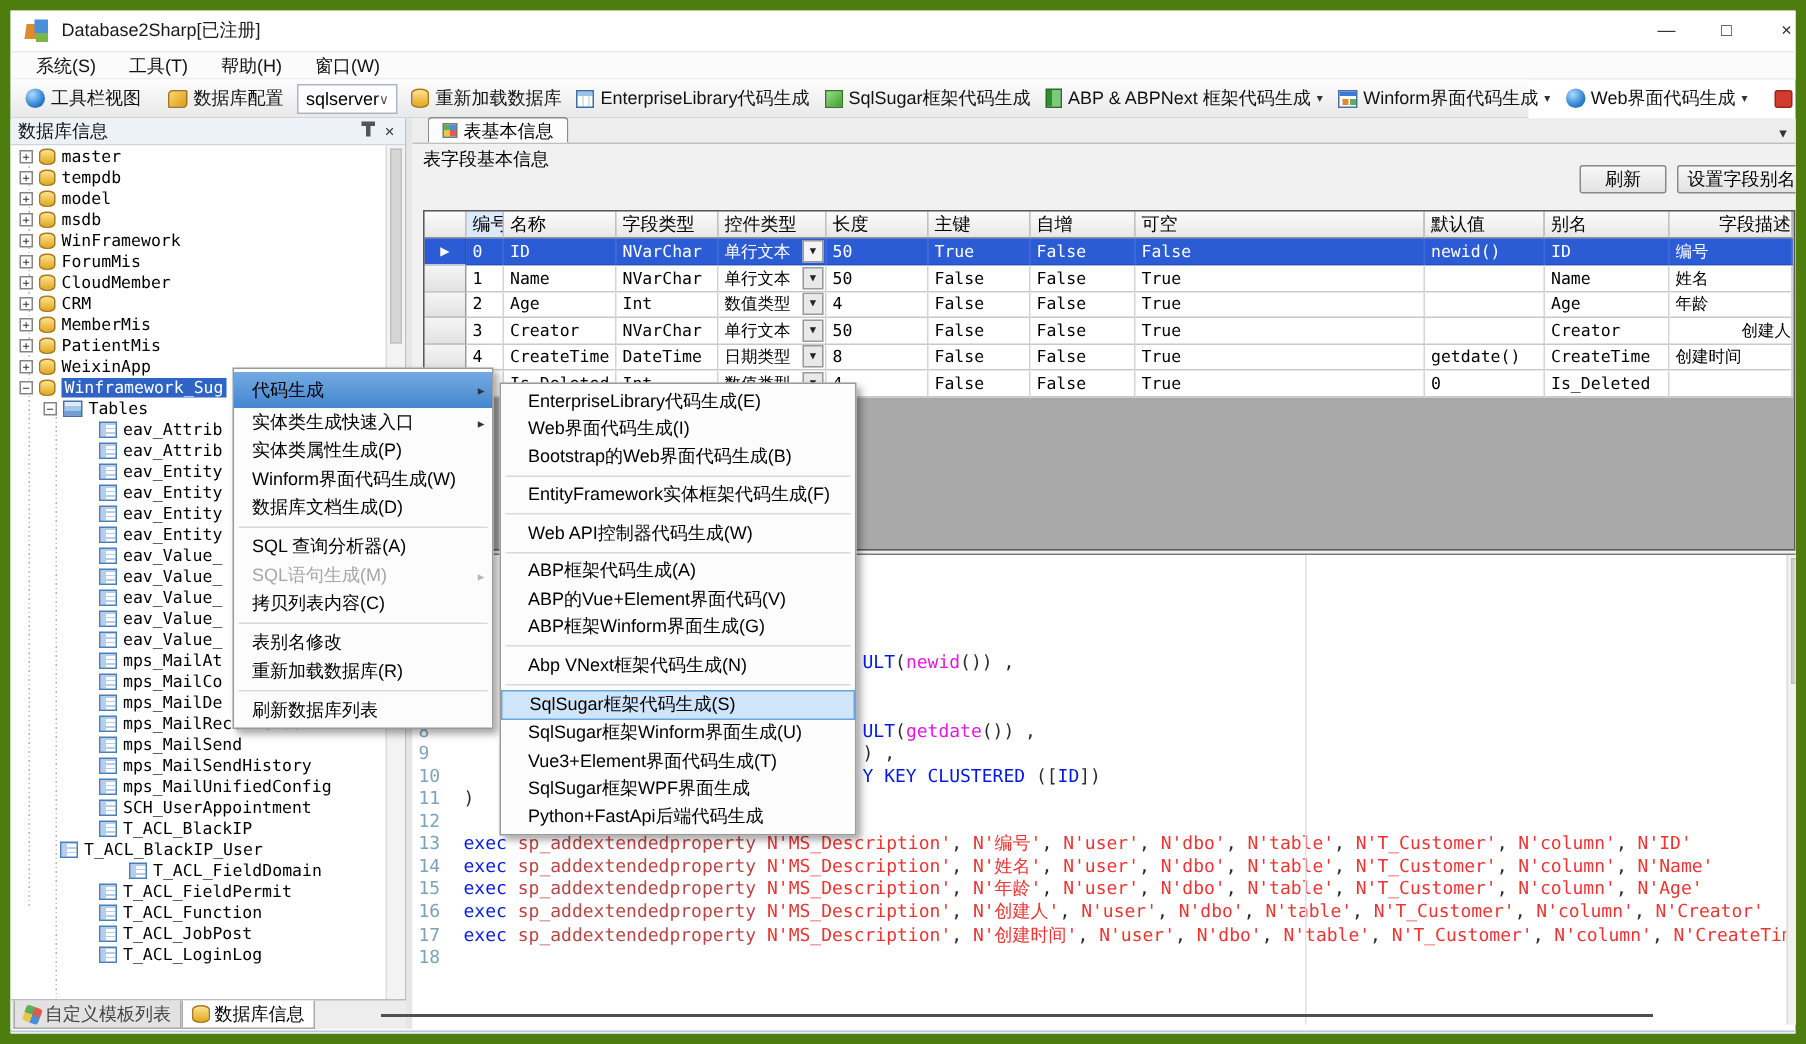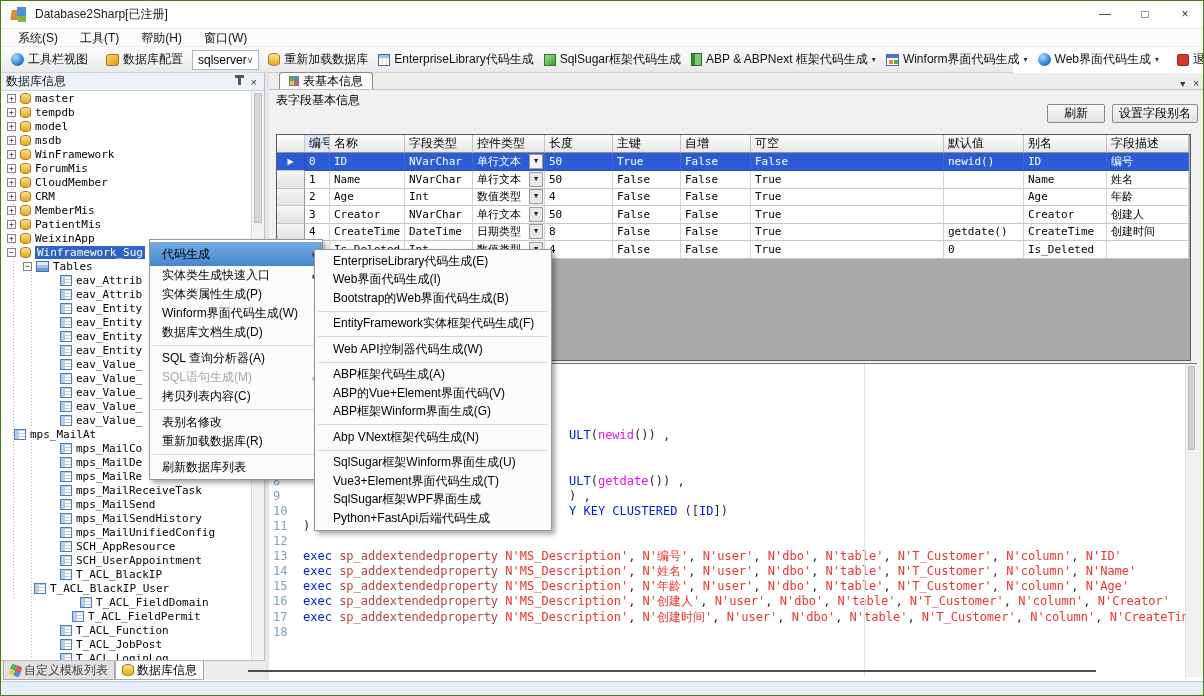--- a/index.html
+++ b/index.html
@@ -1,17 +1,17 @@
 <!DOCTYPE html>
 <html><head>
 <meta charset="utf-8">
 <style>
   * { margin:0; padding:0; box-sizing:border-box; }
   html,body { width:1204px; height:696px; overflow:hidden; font-family:"Liberation Sans",sans-serif; }
-  .app { position:relative; width:1204px; height:696px; background:#fff; border:1px solid #4d7c0f; overflow:hidden; }
+  .app { position:relative; width:1204px; height:696px; background:#fff; border:7px solid #4d7c0f; overflow:hidden; }
 
   
   .titlebar { position:absolute; left:0; top:0; width:1204px; height:28px; background:#fff; border-bottom:1px solid #e8e8e8; display:flex; align-items:center; }
   .app-icon { width:16px; height:16px; margin:0 8px 0 10px; position:relative; }
   .app-icon i { position:absolute; display:block; }
   .app-icon .a1 { left:0; top:3px; width:10px; height:10px; background:#e08a2e; transform:skewX(-8deg); }
   .app-icon .a2 { left:6px; top:0; width:9px; height:9px; background:#4a90d9; }
   .app-icon .a3 { left:7px; top:9px; width:8px; height:6px; background:#7ab648; }
   .title-text { font-size:12px; color:#1a1a1a; }
   .win-btns { margin-left:auto; display:flex; height:28px; }
@@ -106,21 +106,21 @@
   .vsb .thumb { margin:2px 2px; height:84px; background:#d2d2d2; border:1px solid #bdbdbd; }
   .hline { position:absolute; left:247px; top:669px; width:848px; height:2px; background:#4f4f4f; }
 
   
   .splitter { position:absolute; left:264px; top:72px; width:4px; height:607px; background:#e6e6e6; }
   .statusbar { position:absolute; left:0; top:680px; width:1204px; height:16px; background:#e5eefb; border-top:1px solid #b9c9dd; }
 
   
   .menu { position:absolute; background:#fcfcfc; border:1px solid #999; box-shadow:3px 3px 5px rgba(0,0,0,.35); padding:2px 0; z-index:50; }
   .ctx-menu { left:148px; top:238px; width:174px; }
-  .sub-menu { left:313px; top:248px; width:238px; z-index:51; }
+  .sub-menu { left:326px; top:248px; width:238px; z-index:51; }
   .menu-item { height:19px; display:flex; align-items:center; padding:0 8px 0 12px; font-size:12px; color:#000; position:relative; white-space:nowrap; overflow:hidden; }
   .sub-menu .menu-item { height:18.5px; padding-left:18px; }
   .menu-item .arrow { position:absolute; right:5px; font-size:9px; color:#333; }
   .menu-item.disabled { color:#a6a6a6; }
   .menu-item.disabled .arrow { color:#b8b8b8; }
   .menu-item.hl-bar { height:24px; background:linear-gradient(#74aae2,#4586cf); }
   .menu-item.hl-box { background:#cfe6fa; border:1px solid #66a7e3; height:20px; }
   .menu-sep { height:1px; background:#d9d9d9; margin:3px 3px; }
 </style>
 </head>
@@ -317,86 +317,76 @@
         <div class="tree-row" style="padding-left: 46px;">
           <span class="exp-sp"></span>
           <span class="ico-tbl"></span>
           <span class="tlabel">eav_Value_</span>
         </div>
         <div class="tree-row" style="padding-left: 46px;">
           <span class="exp-sp"></span>
           <span class="ico-tbl"></span>
           <span class="tlabel">eav_Value_</span>
         </div>
-        <div class="tree-row" style="">
+        <div class="tree-row" style="padding-left: 46px;">
           <span class="exp-sp"></span>
           <span class="ico-tbl"></span>
           <span class="tlabel">mps_MailAt</span>
         </div>
         <div class="tree-row" style="padding-left: 46px;">
           <span class="exp-sp"></span>
           <span class="ico-tbl"></span>
           <span class="tlabel">mps_MailCo</span>
         </div>
         <div class="tree-row" style="padding-left: 46px;">
           <span class="exp-sp"></span>
           <span class="ico-tbl"></span>
           <span class="tlabel">mps_MailDe</span>
         </div>
         <div class="tree-row" style="padding-left: 46px;">
           <span class="exp-sp"></span>
           <span class="ico-tbl"></span>
-          <span class="tlabel">mps_MailRe</span>
-        </div>
-        <div class="tree-row" style="padding-left: 46px;">
-          <span class="exp-sp"></span>
-          <span class="ico-tbl"></span>
           <span class="tlabel">mps_MailReceiveTask</span>
         </div>
         <div class="tree-row" style="padding-left: 46px;">
           <span class="exp-sp"></span>
           <span class="ico-tbl"></span>
           <span class="tlabel">mps_MailSend</span>
         </div>
         <div class="tree-row" style="padding-left: 46px;">
           <span class="exp-sp"></span>
           <span class="ico-tbl"></span>
           <span class="tlabel">mps_MailSendHistory</span>
         </div>
         <div class="tree-row" style="padding-left: 46px;">
           <span class="exp-sp"></span>
           <span class="ico-tbl"></span>
           <span class="tlabel">mps_MailUnifiedConfig</span>
         </div>
         <div class="tree-row" style="padding-left: 46px;">
           <span class="exp-sp"></span>
           <span class="ico-tbl"></span>
-          <span class="tlabel">SCH_AppResource</span>
-        </div>
-        <div class="tree-row" style="padding-left: 46px;">
-          <span class="exp-sp"></span>
-          <span class="ico-tbl"></span>
           <span class="tlabel">SCH_UserAppointment</span>
         </div>
         <div class="tree-row" style="padding-left: 46px;">
           <span class="exp-sp"></span>
           <span class="ico-tbl"></span>
           <span class="tlabel">T_ACL_BlackIP</span>
         </div>
         <div class="tree-row" style="padding-left: 20px;">
           <span class="exp-sp"></span>
           <span class="ico-tbl"></span>
           <span class="tlabel">T_ACL_BlackIP_User</span>
         </div>
         <div class="tree-row" style="padding-left: 66px;">
           <span class="exp-sp"></span>
           <span class="ico-tbl"></span>
           <span class="tlabel">T_ACL_FieldDomain</span>
         </div>
-        <div class="tree-row" style="padding-left: 58px;">
+        <div class="tree-row" style="padding-left: 46px;">
           <span class="exp-sp"></span>
           <span class="ico-tbl"></span>
           <span class="tlabel">T_ACL_FieldPermit</span>
         </div>
         <div class="tree-row" style="padding-left: 46px;">
           <span class="exp-sp"></span>
           <span class="ico-tbl"></span>
           <span class="tlabel">T_ACL_Function</span>
         </div>
         <div class="tree-row" style="padding-left: 46px;">
@@ -447,21 +437,21 @@
             <div class="gh first" style="width: 25px;">编号</div>
             <div class="gh" style="width: 75px;">名称</div>
             <div class="gh" style="width: 68px;">字段类型</div>
             <div class="gh" style="width: 72px;">控件类型</div>
             <div class="gh" style="width: 68px;">长度</div>
             <div class="gh" style="width: 68px;">主键</div>
             <div class="gh" style="width: 70px;">自增</div>
             <div class="gh" style="width: 193px;">可空</div>
             <div class="gh" style="width: 80px;">默认值</div>
             <div class="gh" style="width: 83px;">别名</div>
-            <div class="gh" style="width: 82px;">字段描述</div>
+            <div class="gh" style="width: 82px; text-align: right;">字段描述</div>
           </div>
           <div class="grow sel">
             <div class="gsel">▶</div>
             <div class="gc" style="width: 25px;">
               <span class="cv">0</span>
             </div>
             <div class="gc" style="width: 75px;">
               <span class="cv">ID</span>
             </div>
             <div class="gc" style="width: 68px;">
@@ -593,21 +583,21 @@
             </div>
             <div class="gc" style="width: 193px;">
               <span class="cv">True</span>
             </div>
             <div class="gc" style="width: 80px;">
               <span class="cv"></span>
             </div>
             <div class="gc" style="width: 83px;">
               <span class="cv">Creator</span>
             </div>
-            <div class="gc" style="width: 82px;">
+            <div class="gc" style="width: 82px; text-align: right;">
               <span class="cv">创建人</span>
             </div>
           </div>
           <div class="grow">
             <div class="gsel"></div>
             <div class="gc" style="width: 25px;">
               <span class="cv">4</span>
             </div>
             <div class="gc" style="width: 75px;">
               <span class="cv">CreateTime</span>
@@ -798,20 +788,23 @@
         <span>ABP的Vue+Element界面代码(V)</span>
       </div>
       <div class="menu-item">
         <span>ABP框架Winform界面生成(G)</span>
       </div>
       <div class="menu-sep"></div>
       <div class="menu-item">
         <span>Abp VNext框架代码生成(N)</span>
       </div>
       <div class="menu-sep"></div>
+      <div class="menu-item hl-box">
+        <span>SqlSugar框架代码生成(S)</span>
+      </div>
       <div class="menu-item">
         <span>SqlSugar框架Winform界面生成(U)</span>
       </div>
       <div class="menu-item">
         <span>Vue3+Element界面代码生成(T)</span>
       </div>
       <div class="menu-item">
         <span>SqlSugar框架WPF界面生成</span>
       </div>
       <div class="menu-item">

